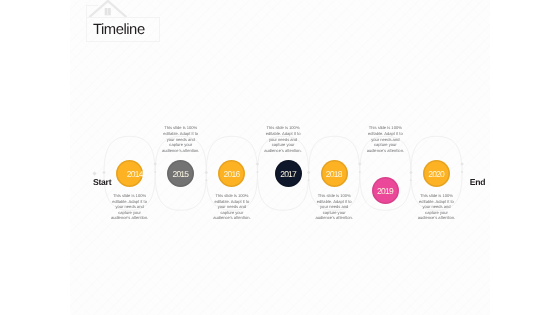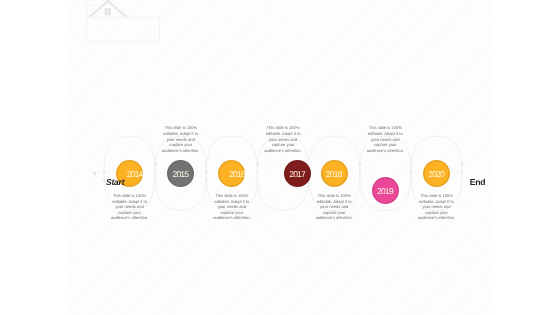--- a/index.html
+++ b/index.html
@@ -23,20 +23,21 @@
 
 <div id="slide">
   <div id="pattern"></div>
   <svg id="roof" width="44" height="20" viewBox="0 0 44 20">
     <path d="M3.4 17.1 L21.9 0.9 L40.4 17.1" fill="none" stroke="#e8e8e8" stroke-width="2.2" stroke-linecap="butt" stroke-linejoin="miter"></path>
     <rect x="18.7" y="8" width="6.1" height="7.3" fill="#e3e3e3"></rect>
     <rect x="21.45" y="8" width="0.6" height="7.3" fill="#fafafa"></rect>
   </svg>
   <div id="title-corner"></div>
   <div id="title-box"></div>
+  <div id="title">Timeline</div>
   <svg id="pathsvg" width="420" height="315">
       <path d="M 34.02499999999999 173.3 C 34.02499999999999 150.36 39.13999999999999 136.3 59.599999999999994 136.3 C 80.06 136.3 85.175 150.36 85.175 173.3 C 85.175 196.24 80.06 210.3 59.599999999999994 210.3 C 39.13999999999999 210.3 34.02499999999999 196.24 34.02499999999999 173.3 Z" fill="none" stroke="#efefef" stroke-width="0.95"></path>
       <path d="M 85.175 173.3 C 85.175 150.36 90.28999999999999 136.3 110.75 136.3 C 131.21 136.3 136.325 150.36 136.325 173.3 C 136.325 196.24 131.21 210.3 110.75 210.3 C 90.28999999999999 210.3 85.175 196.24 85.175 173.3 Z" fill="none" stroke="#efefef" stroke-width="0.95"></path>
       <path d="M 136.325 173.3 C 136.325 150.36 141.43999999999997 136.3 161.89999999999998 136.3 C 182.35999999999999 136.3 187.47499999999997 150.36 187.47499999999997 173.3 C 187.47499999999997 196.24 182.35999999999999 210.3 161.89999999999998 210.3 C 141.43999999999997 210.3 136.325 196.24 136.325 173.3 Z" fill="none" stroke="#efefef" stroke-width="0.95"></path>
       <path d="M 187.475 173.3 C 187.475 150.36 192.58999999999997 136.3 213.04999999999998 136.3 C 233.51 136.3 238.62499999999997 150.36 238.62499999999997 173.3 C 238.62499999999997 196.24 233.51 210.3 213.04999999999998 210.3 C 192.58999999999997 210.3 187.475 196.24 187.475 173.3 Z" fill="none" stroke="#efefef" stroke-width="0.95"></path>
       <path d="M 238.625 173.3 C 238.625 150.36 243.73999999999998 136.3 264.2 136.3 C 284.65999999999997 136.3 289.775 150.36 289.775 173.3 C 289.775 196.24 284.65999999999997 210.3 264.2 210.3 C 243.73999999999998 210.3 238.625 196.24 238.625 173.3 Z" fill="none" stroke="#efefef" stroke-width="0.95"></path>
       <path d="M 289.77500000000003 173.3 C 289.77500000000003 150.36 294.89000000000004 136.3 315.35 136.3 C 335.81 136.3 340.925 150.36 340.925 173.3 C 340.925 196.24 335.81 210.3 315.35 210.3 C 294.89000000000004 210.3 289.77500000000003 196.24 289.77500000000003 173.3 Z" fill="none" stroke="#efefef" stroke-width="0.95"></path>
       <path d="M 340.925 173.3 C 340.925 150.36 346.04 136.3 366.5 136.3 C 386.96 136.3 392.075 150.36 392.075 173.3 C 392.075 196.24 386.96 210.3 366.5 210.3 C 346.04 210.3 340.925 196.24 340.925 173.3 Z" fill="none" stroke="#efefef" stroke-width="0.95"></path>
       <path d="M 34.02499999999999 170.85000000000002 L 35.77499999999999 172.60000000000002 L 34.02499999999999 174.35000000000002 L 32.27499999999999 172.60000000000002 Z" fill="#e6e6e6"></path>
       <path d="M 34.02499999999999 179 L 35.32499999999999 180.3 L 34.02499999999999 181.60000000000002 L 32.724999999999994 180.3 Z" fill="#e6e6e6"></path>
@@ -75,33 +76,33 @@
       </div>
       <div class="tb above" style="left: 84.75px; top: 125.4px; color: rgb(109, 110, 113);">
         <div>This slide is 100%</div>
         <div>editable. Adapt it to</div>
         <div>your needs and</div>
         <div>capture your</div>
         <div>audience's attention.</div>
       </div>
     </div>
     <div class="node n2">
-      <div class="circle" style="left: 148.4px; top: 159.8px; background: rgb(252, 178, 35); justify-content: flex-end;">
+      <div class="circle" style="left: 148.4px; top: 159.8px; background: rgb(252, 178, 35);">
         <span>2016</span>
       </div>
       <div class="tb below" style="left: 135.9px; top: 192.9px; color: rgb(109, 110, 113);">
         <div>This slide is 100%</div>
         <div>editable. Adapt it to</div>
         <div>your needs and</div>
         <div>capture your</div>
         <div>audience's attention.</div>
       </div>
     </div>
     <div class="node n3">
-      <div class="circle" style="left: 214px; top: 159.8px; background: #7f1d1d;">
+      <div class="circle" style="left: 205px; top: 159.8px; background: #0f172a;">
         <span>2017</span>
       </div>
       <div class="tb above" style="left: 187.05px; top: 125.4px; color: rgb(109, 110, 113);">
         <div>This slide is 100%</div>
         <div>editable. Adapt it to</div>
         <div>your needs and</div>
         <div>capture your</div>
         <div>audience's attention.</div>
       </div>
     </div>
@@ -134,16 +135,16 @@
         <span>2020</span>
       </div>
       <div class="tb below" style="left: 340.5px; top: 192.9px; color: rgb(109, 110, 113);">
         <div>This slide is 100%</div>
         <div>editable. Adapt it to</div>
         <div>your needs and</div>
         <div>capture your</div>
         <div>audience's attention.</div>
       </div>
     </div>
-    <div id="start-label" class="se" style="left: 36px; font-style: italic;">Start</div>
+    <div id="start-label" class="se" style="left: 23px;">Start</div>
     <div id="end-label" class="se" style="left: 384.7px; padding-left: 15px;">End</div>
   </div>
 </div>
 
 </body></html>

